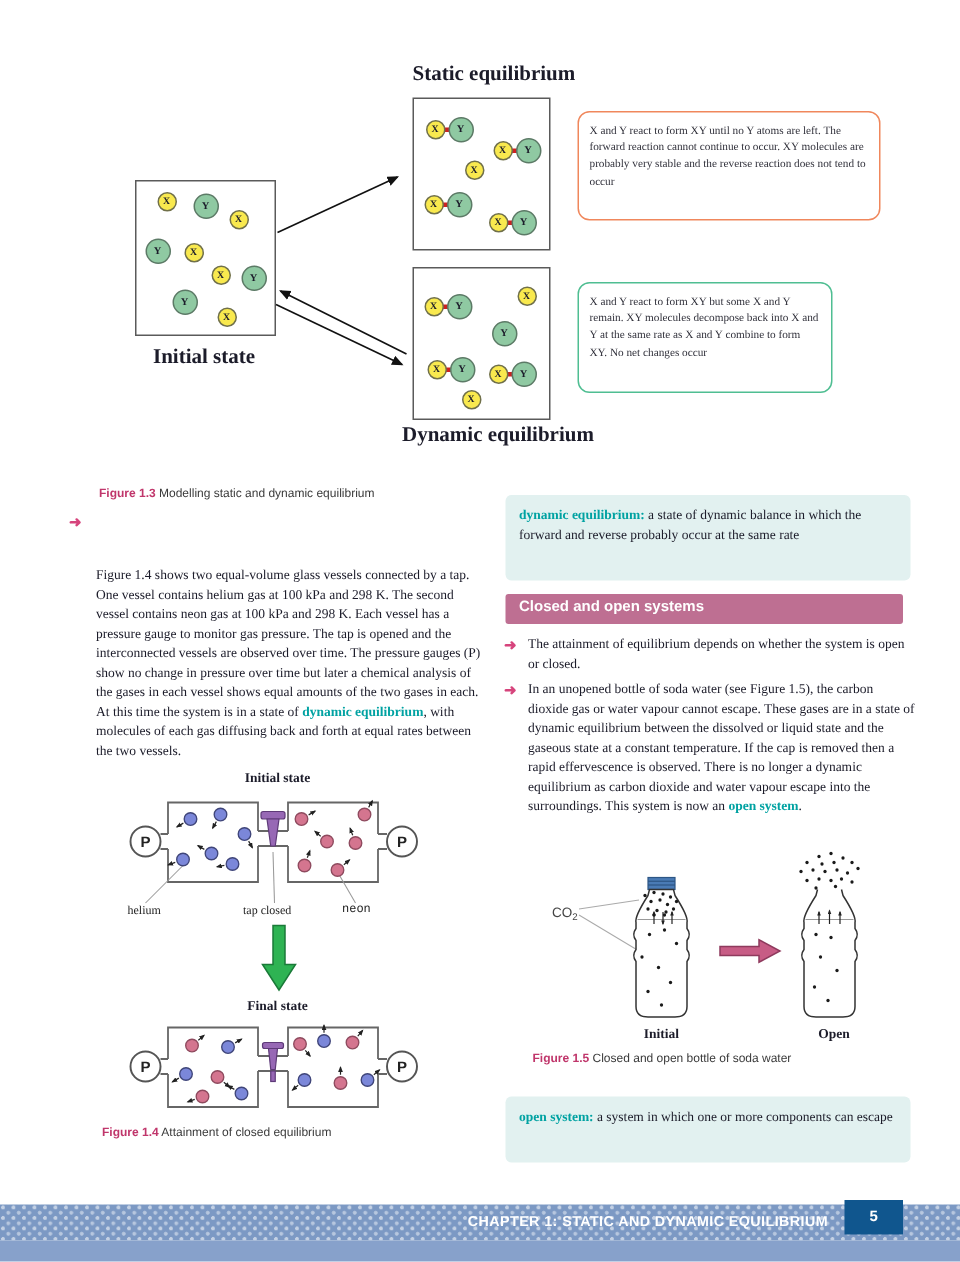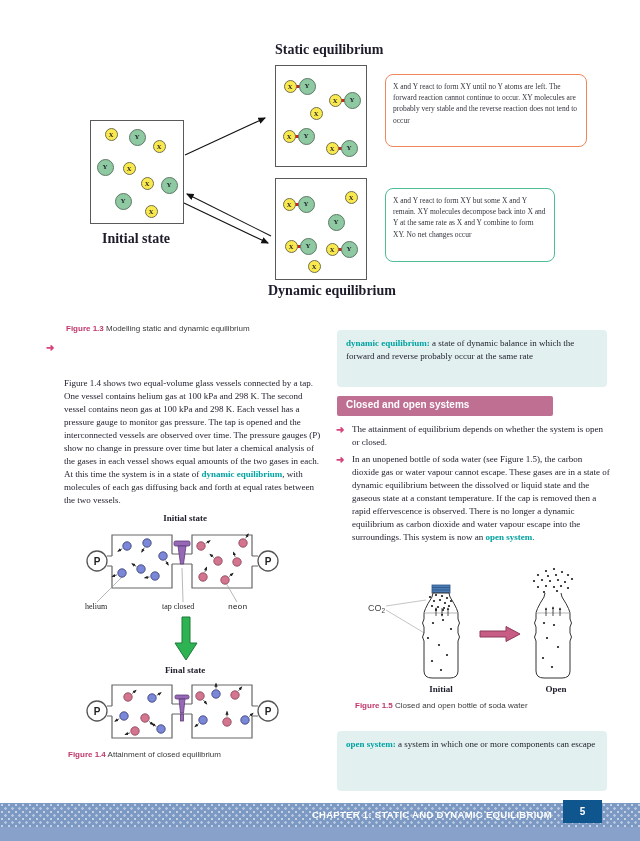--- a/index.html
+++ b/index.html
@@ -228,21 +228,21 @@
 </svg>
 
 <div class="caption" style="left:68px;top:750px;">
   <b>Figure 1.4</b><span> Attainment of closed equilibrium</span>
 </div>
 
 <div class="def-box" style="left:337px;top:330px;width:270px;height:57px;">
   <span class="term">dynamic equilibrium:</span><span> a state of dynamic balance in which the forward and reverse probably occur at the same rate</span>
 </div>
 
-<div class="section-header" style="left:337px;top:396px;width:216px;height:20px;">Closed and open systems</div>
+<div class="section-header" style="left:337px;top:396px;width:265px;height:20px;">Closed and open systems</div>
 
 <div class="bullet-arrow" style="left:336px;top:424px;">➜</div>
 <div class="body-par" style="left:352px;top:423px;width:257px;">The attainment of equilibrium depends on whether the system is open or closed.</div>
 
 <div class="bullet-arrow" style="left:336px;top:454px;">➜</div>
 <div class="body-par" style="left:352px;top:453px;width:258px;">
   <span>In an unopened bottle of soda water (see Figure 1.5), the carbon dioxide gas or water vapour cannot escape. These gases are in a state of dynamic equilibrium between the dissolved or liquid state and the gaseous state at a constant temperature. If the cap is removed then a rapid effervescence is observed. There is no longer a dynamic equilibrium as carbon dioxide and water vapour escape into the surroundings. This system is now an </span><span class="term">open system</span><span>.</span>
 </div>
 
 <svg id="bottles-svg" style="left:348px;top:563px;" width="245" height="118" viewBox="0 0 245 118">
@@ -329,20 +329,20 @@
     </g>
 </svg>
 
 <div class="diagram-bold-label" style="left:410px;top:684px;width:62px;text-align:center;">Initial</div>
 <div class="diagram-bold-label" style="left:525px;top:684px;width:62px;text-align:center;">Open</div>
 
 <div class="caption" style="left:355px;top:701px;">
   <b>Figure 1.5</b><span> Closed and open bottle of soda water</span>
 </div>
 
-<div class="def-box" style="left:337px;top:731px;width:270px;height:60px;">
+<div class="def-box" style="left:337px;top:731px;width:270px;height:44px;">
   <span class="term">open system:</span><span> a system in which one or more components can escape</span>
 </div>
 
 <div class="footer-band"></div>
 <div class="footer-strip"></div>
 <div class="footer-chapter">CHAPTER 1: STATIC AND DYNAMIC EQUILIBRIUM</div>
 <div class="page-num-box">5</div>
 
 </body></html>

